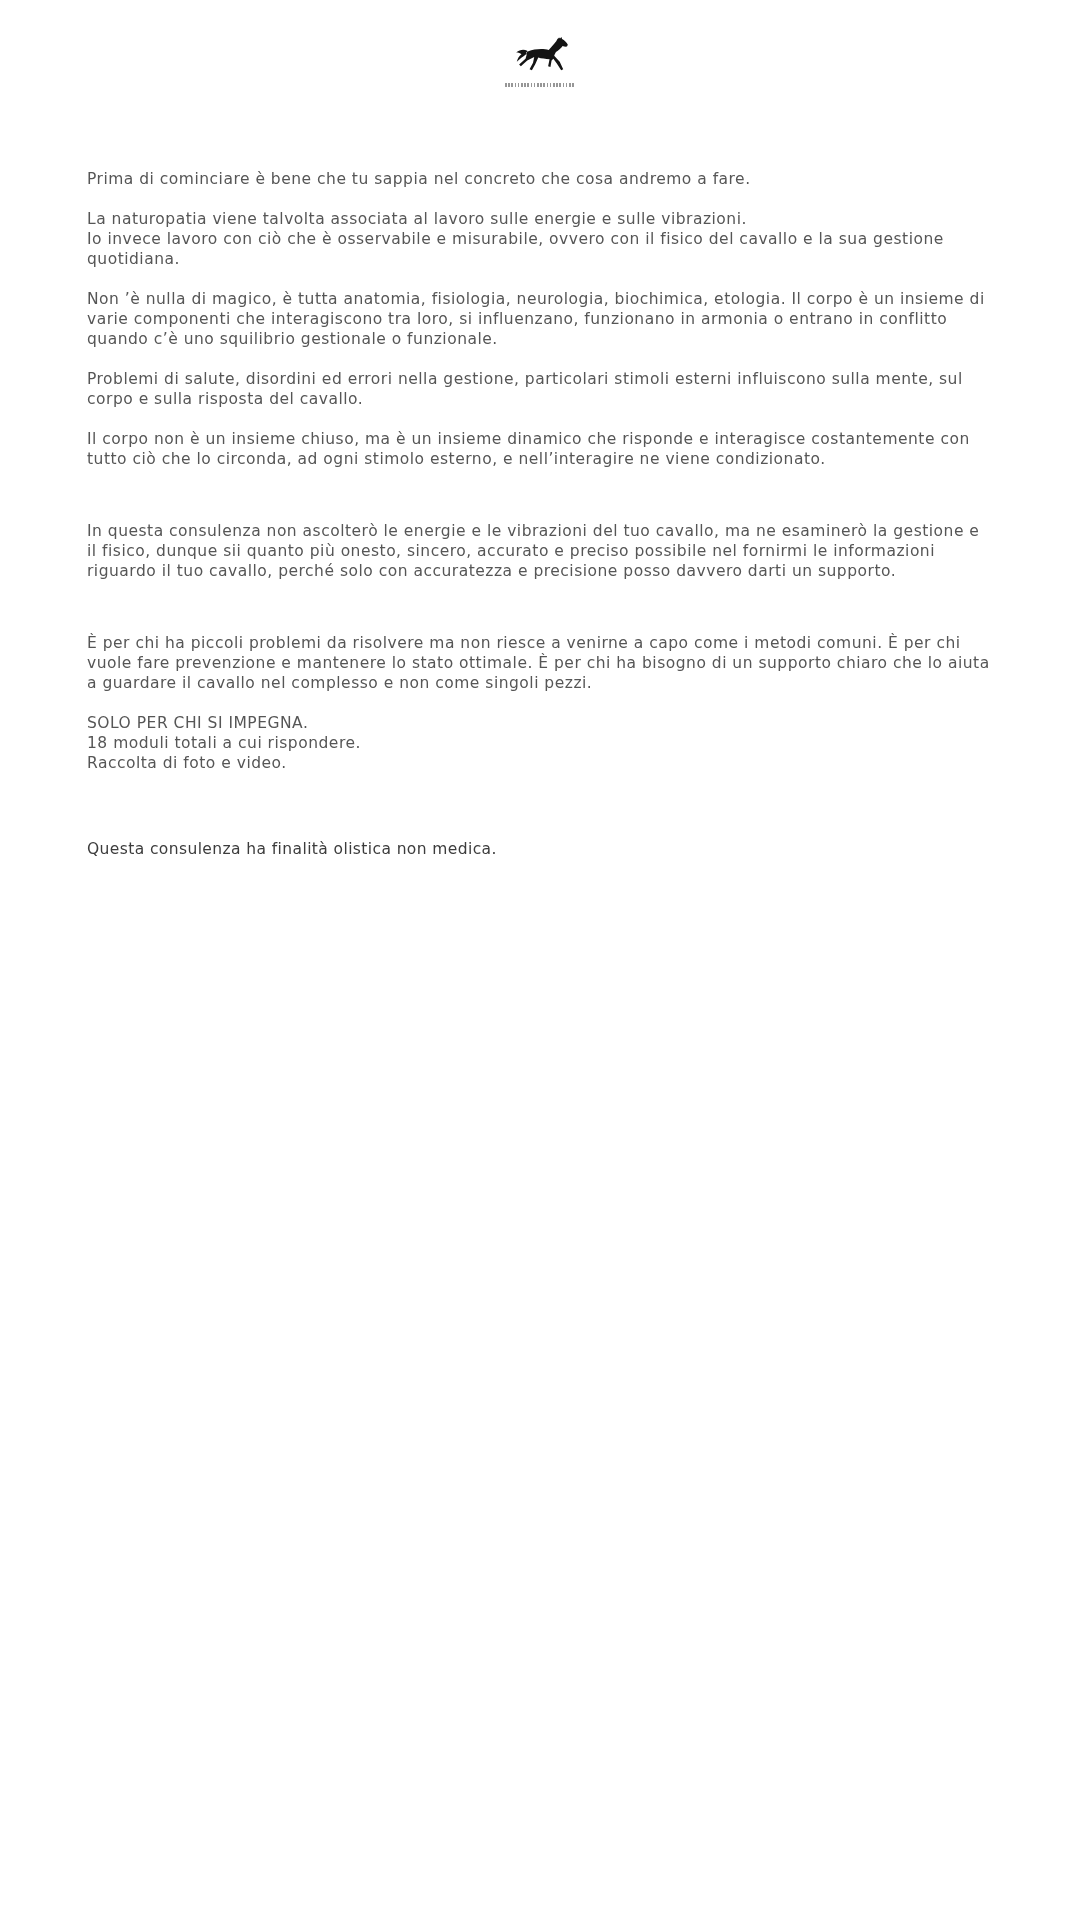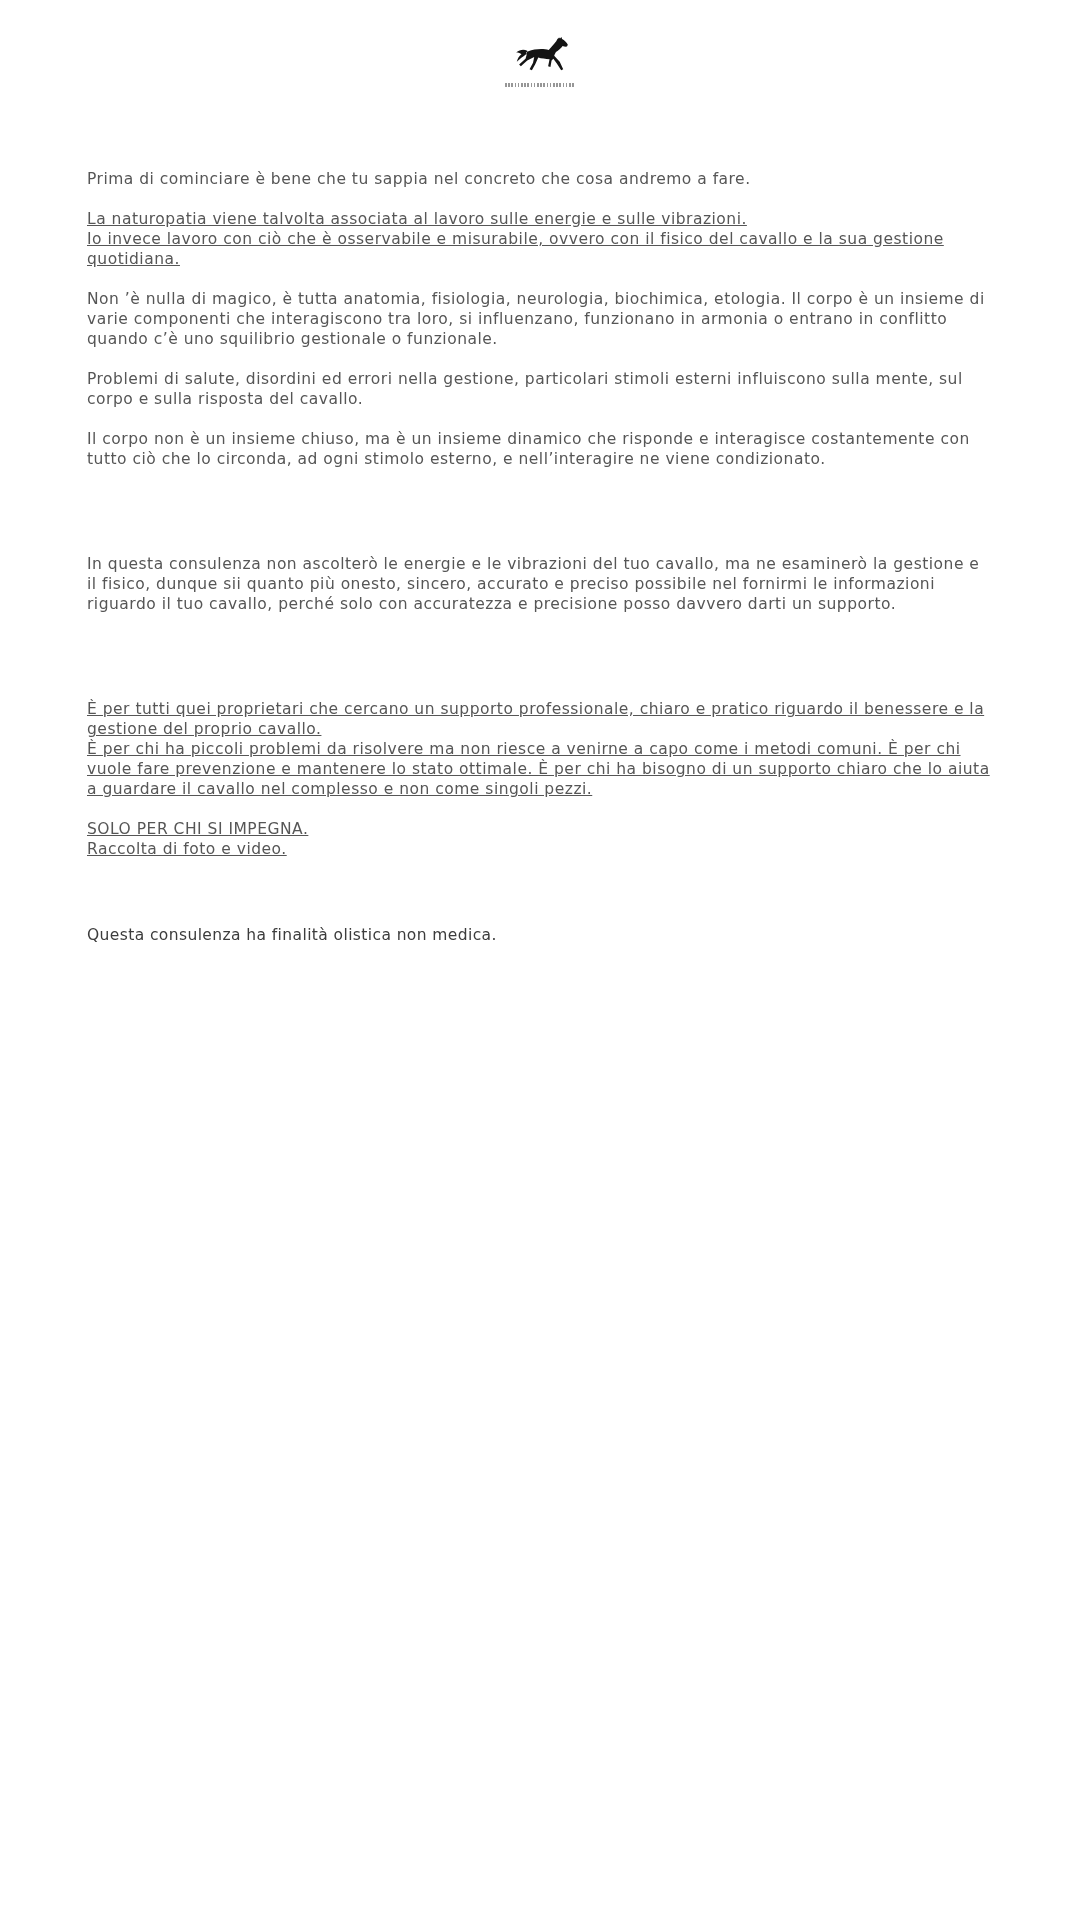--- a/index.html
+++ b/index.html
@@ -29,22 +29,22 @@
   .content {
     margin: 0 87px;
     padding-top: 82px;
     max-width: 906px;
     font-size: 15.5px;
     line-height: 20px;
     letter-spacing: 0.5px;
     font-weight: 400;
   }
   .para { margin-bottom: 20px; }
-  .line { display: block; text-decoration: underline; }
-  .gap-60 { margin-top: 85px; }
+  .line { display: block; }
+  .gap-60 { margin-top: 52px; }
   .gap-32 { }
   .gap-66 { margin-top: 66px; }
   .note {
     font-weight: 400;
     color: #3c3c3c;
     letter-spacing: 0.4px;
   }
 </style>
 </head>
 <body>
@@ -91,25 +91,25 @@
 
     <p class="para">Non ’è nulla di magico, è tutta anatomia, fisiologia, neurologia, biochimica, etologia. Il corpo è un insieme di varie componenti che interagiscono tra loro, si influenzano, funzionano in armonia o entrano in conflitto quando c’è uno squilibrio gestionale o funzionale.</p>
 
     <p class="para">Problemi di salute, disordini ed errori nella gestione, particolari stimoli esterni influiscono sulla mente, sul corpo e sulla risposta del cavallo.</p>
 
     <p class="para">Il corpo non è un insieme chiuso, ma è un insieme dinamico che risponde e interagisce costantemente con tutto ciò che lo circonda, ad ogni stimolo esterno, e nell’interagire ne viene condizionato.</p>
 
     <p class="para gap-60">In questa consulenza non ascolterò le energie e le vibrazioni del tuo cavallo, ma ne esaminerò la gestione e il fisico, dunque sii quanto più onesto, sincero, accurato e preciso possibile nel fornirmi le informazioni riguardo il tuo cavallo, perché solo con accuratezza e precisione posso davvero darti un supporto.</p>
 
     <p class="para gap-60">
-      <span class="line">È per tutti quei proprietari che cercano un supporto professionale, chiaro e pratico riguardo il benessere e la gestione del proprio cavallo.</span>
       <span class="line">È per chi ha piccoli problemi da risolvere ma non riesce a venirne a capo come i metodi comuni. È per chi vuole fare prevenzione e mantenere lo stato ottimale. È per chi ha bisogno di un supporto chiaro che lo aiuta a guardare il cavallo nel complesso e non come singoli pezzi.</span>
     </p>
 
     <p class="para gap-32">
       <span class="line">SOLO PER CHI SI IMPEGNA.</span>
+      <span class="line">18 moduli totali a cui rispondere.</span>
       <span class="line">Raccolta di foto e video.</span>
     </p>
 
     <p class="para note gap-66">Questa consulenza ha finalità olistica non medica.</p>
 
   </main>
 </div>
 
 </body></html>

